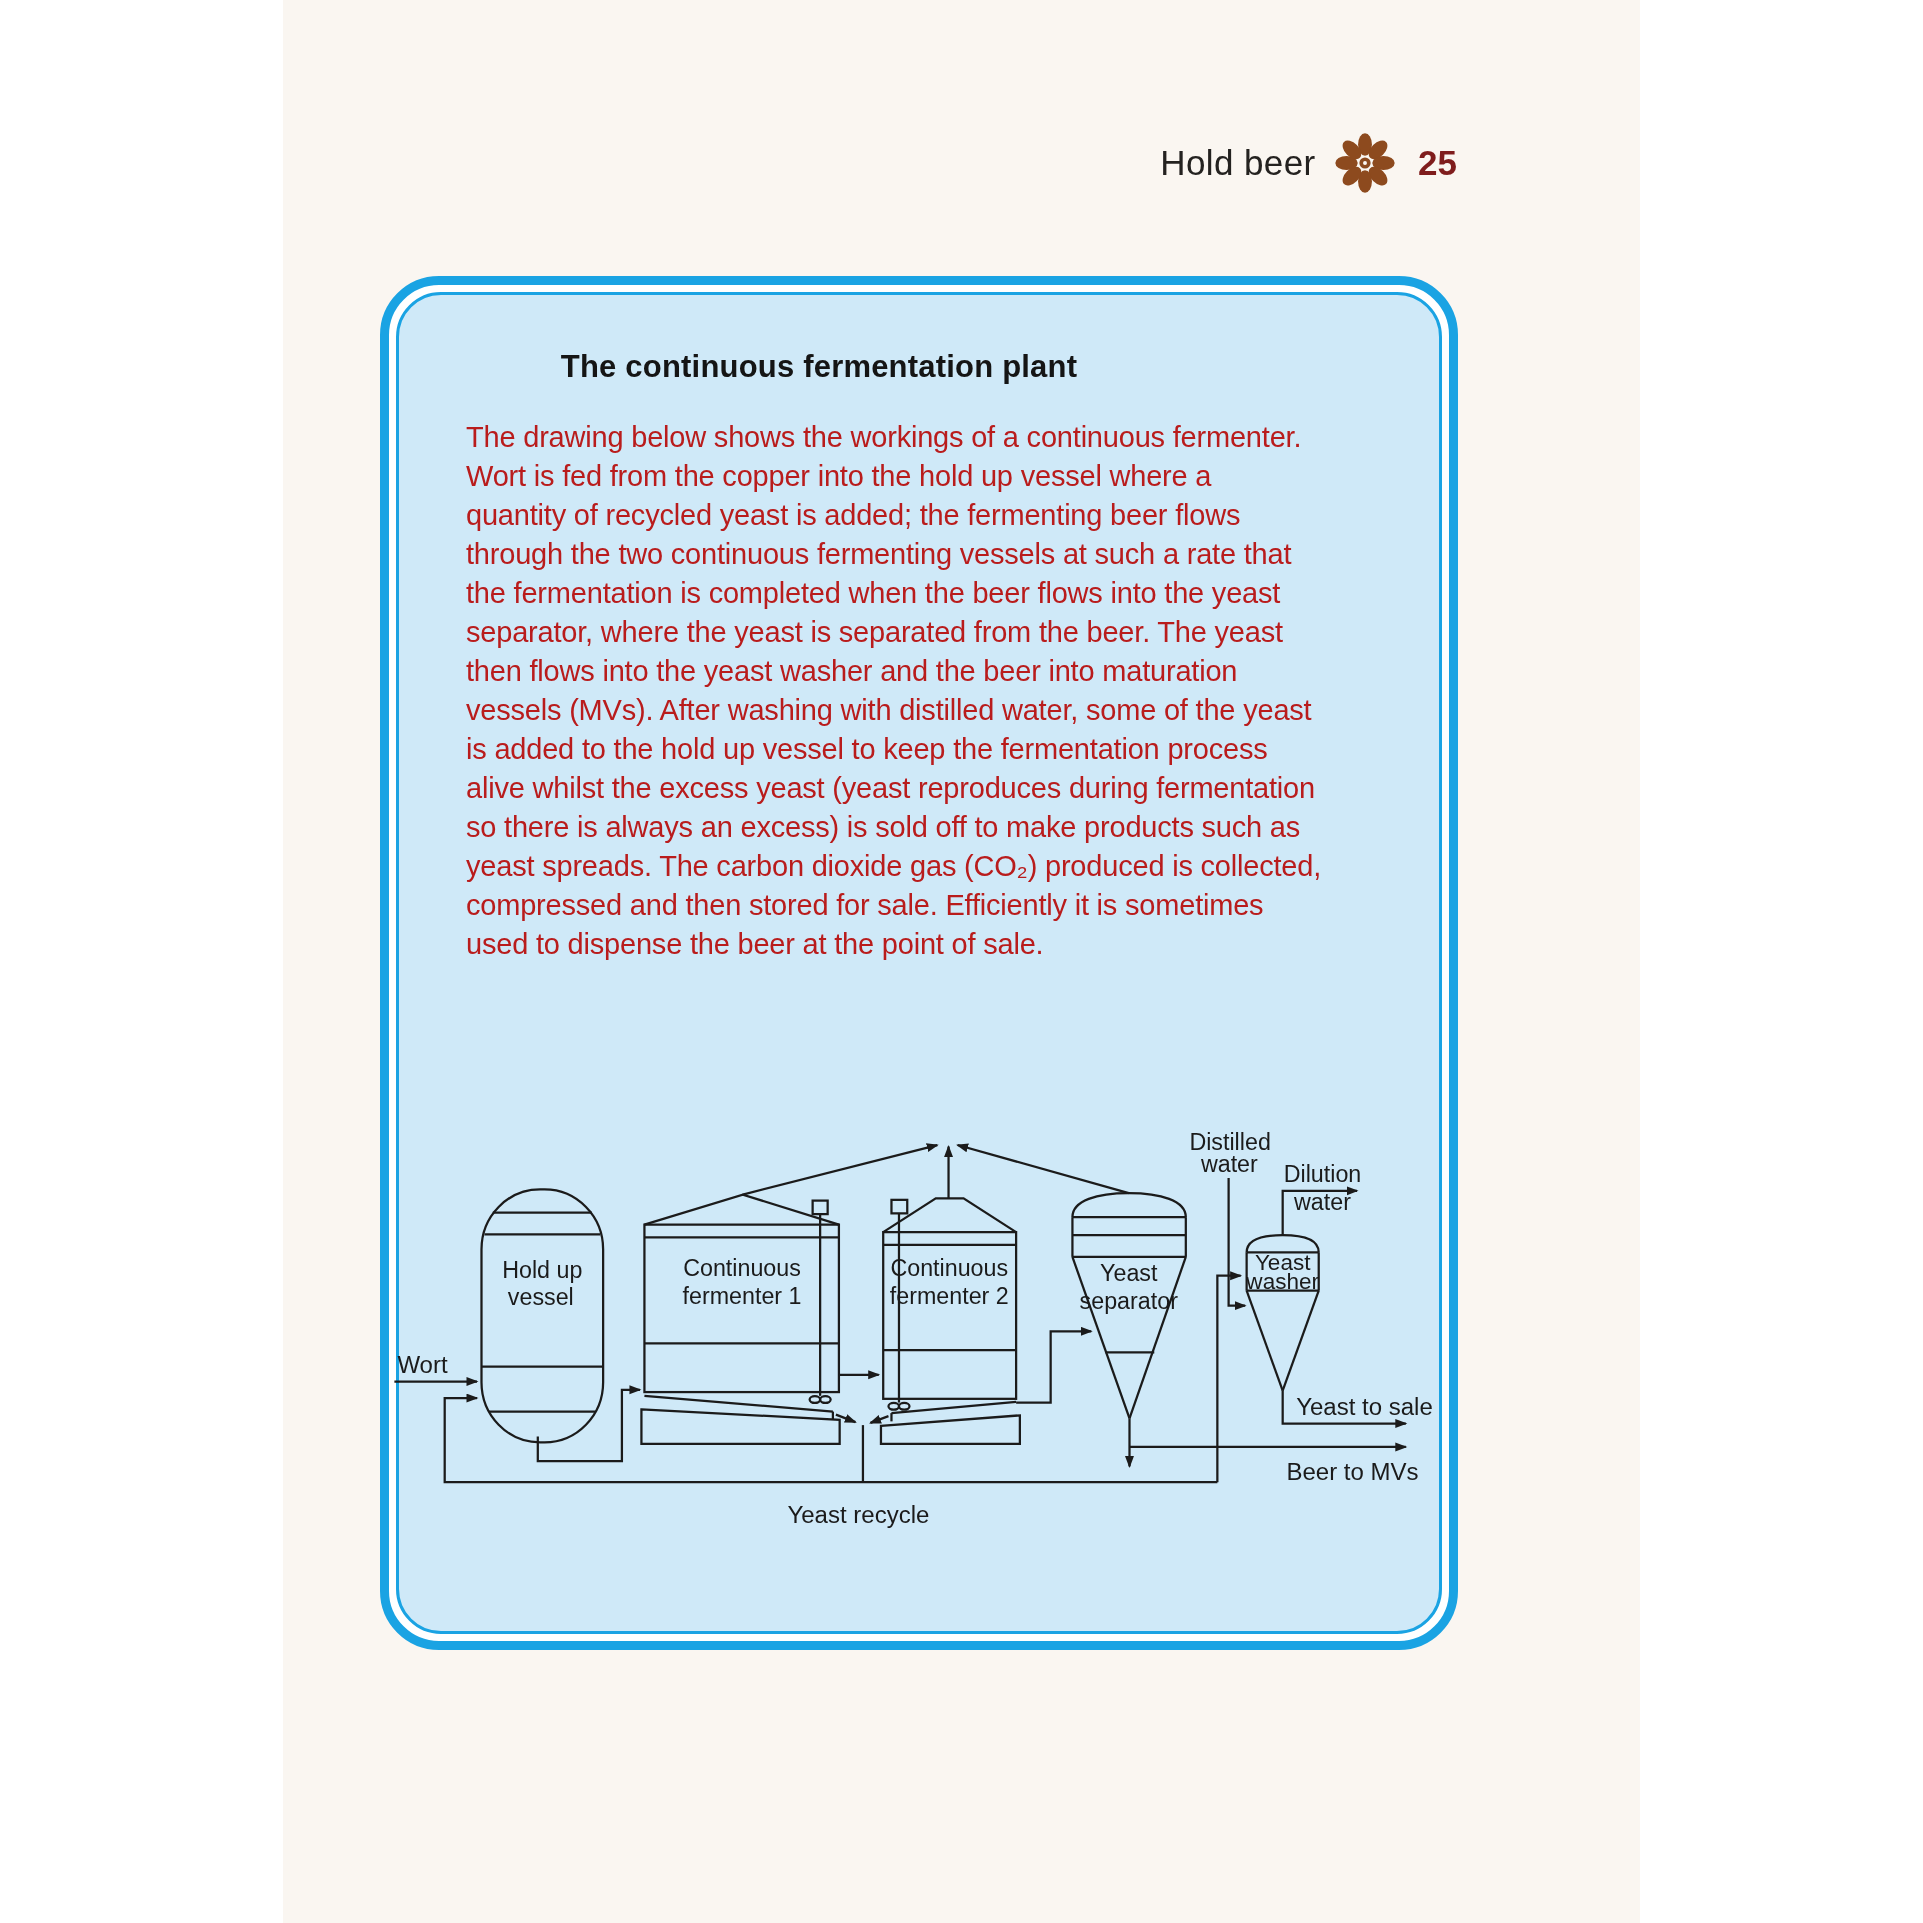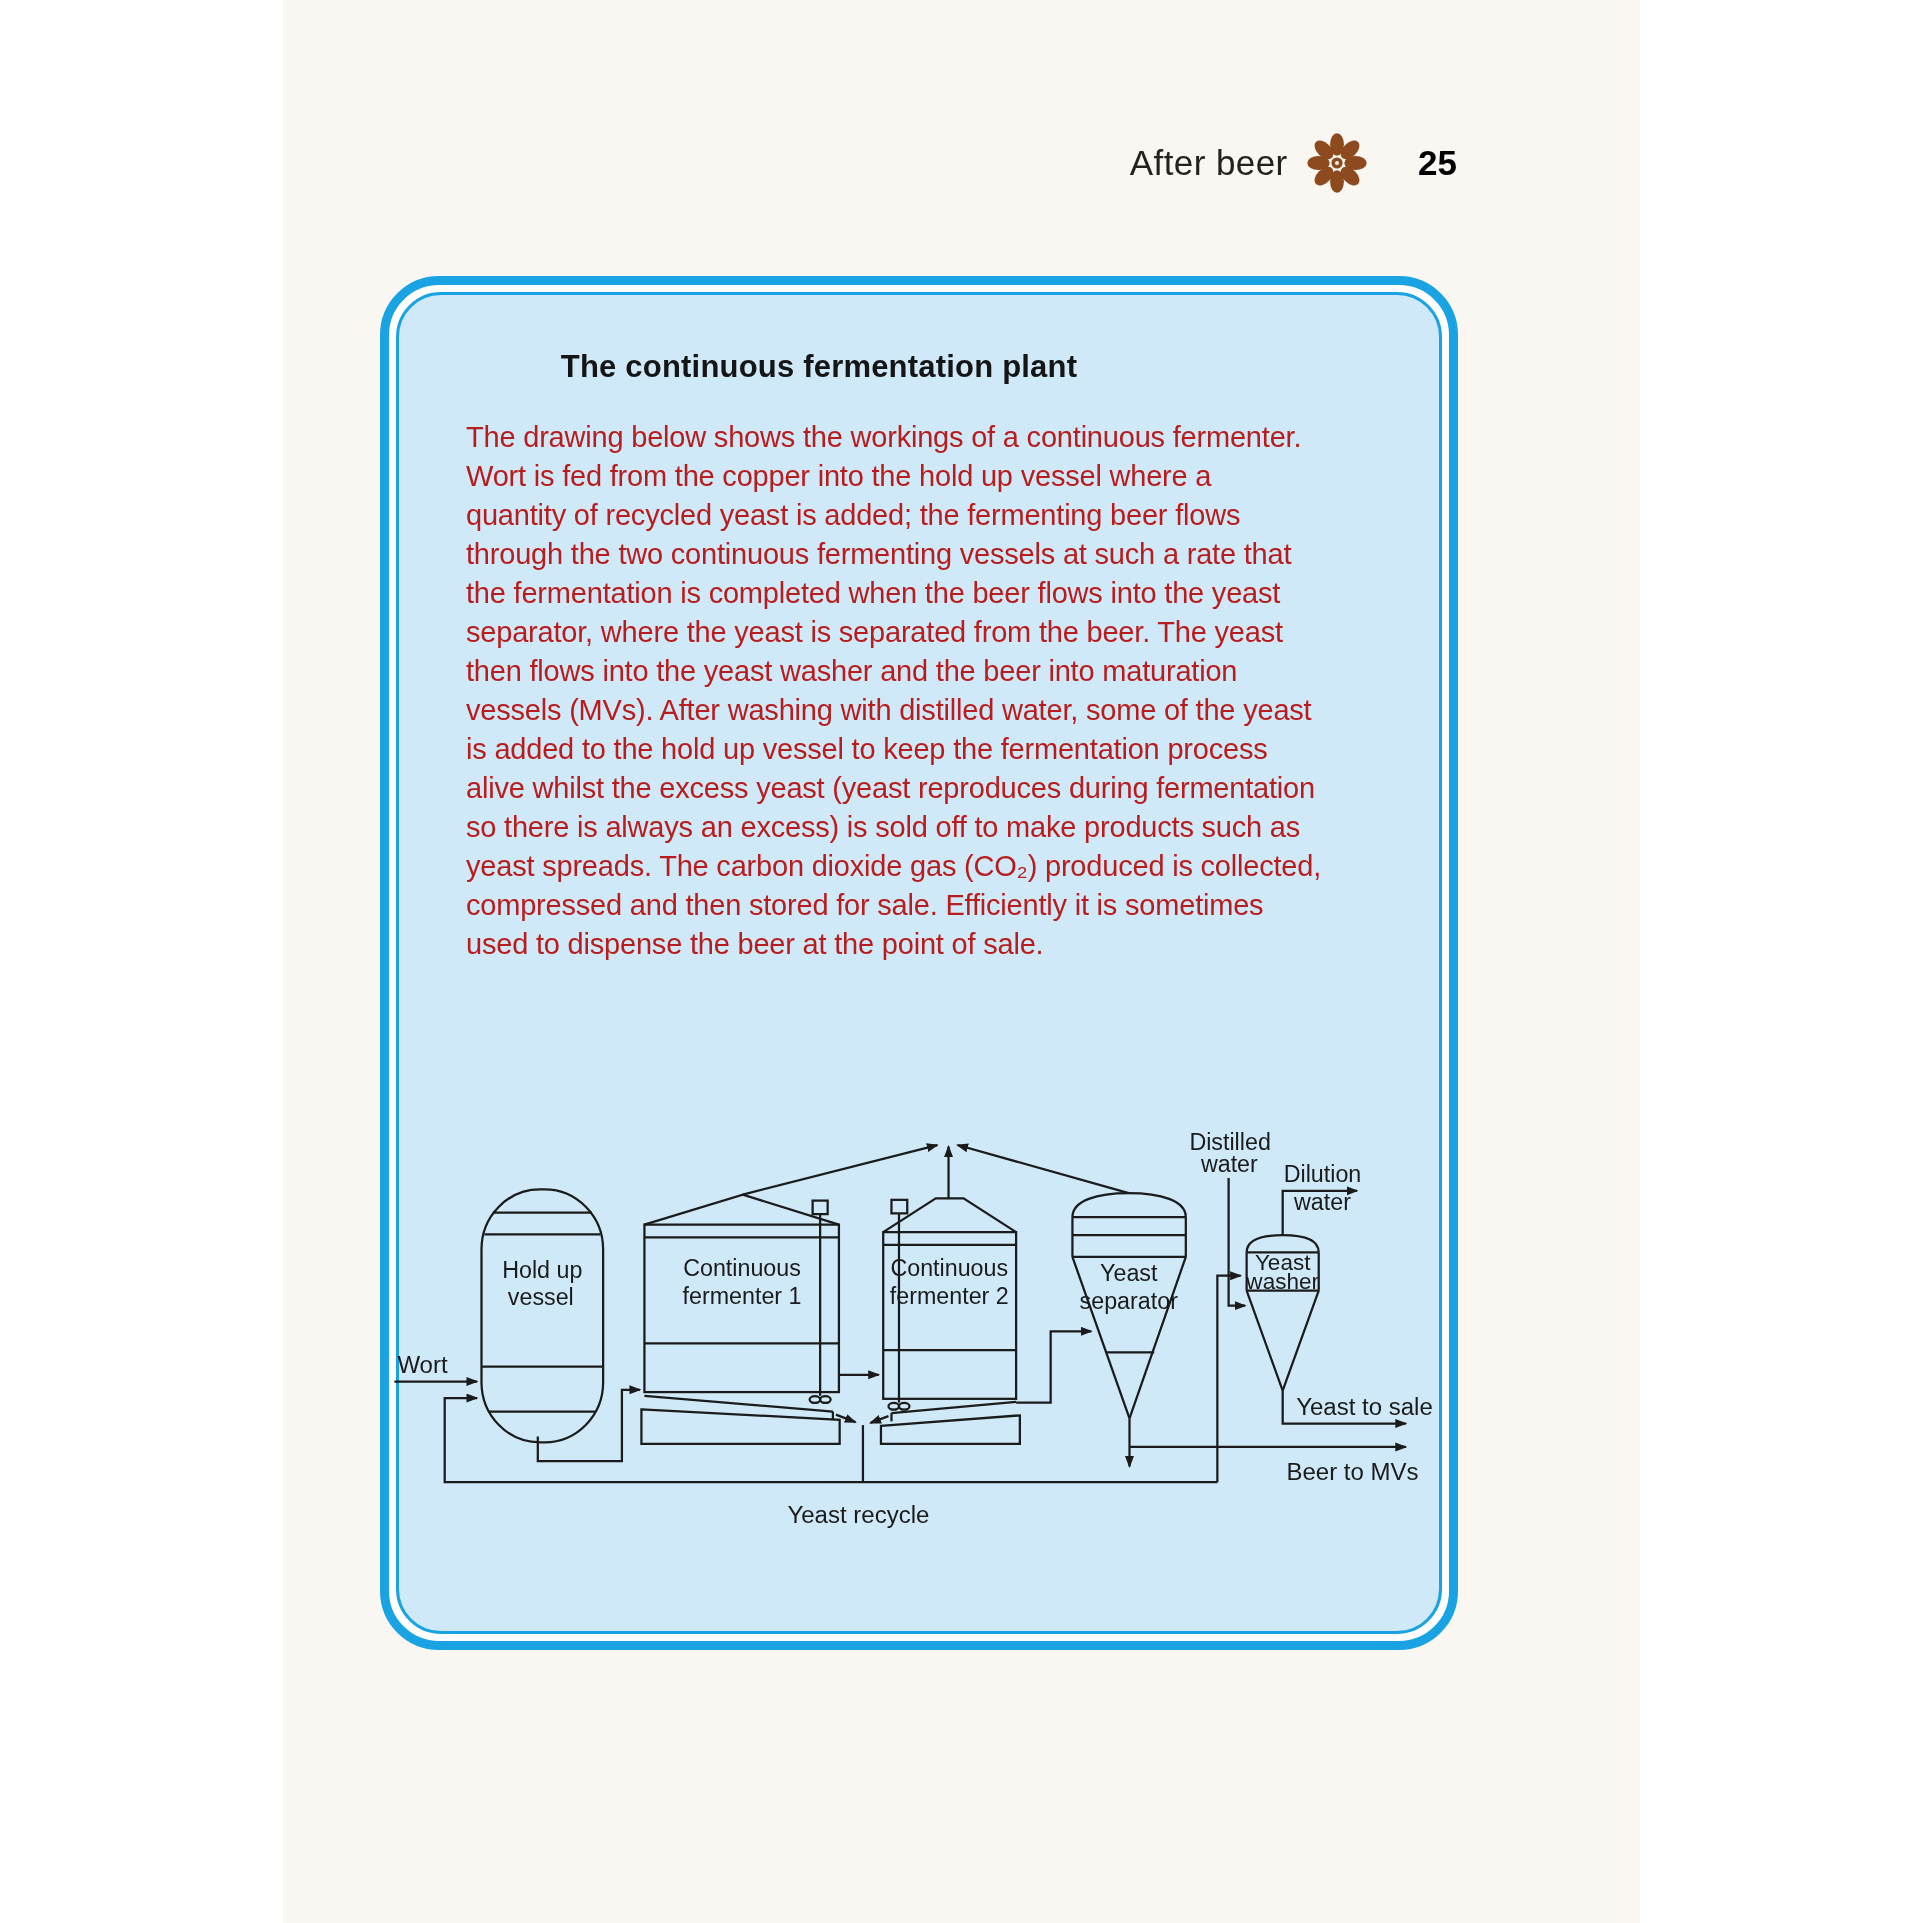--- a/index.html
+++ b/index.html
@@ -18,21 +18,21 @@
   
   .header{
     position:absolute;top:129px;right:183px;height:68px;
     display:flex;align-items:center;
   }
   .header .section-title{
     font-size:35px;color:#242220;letter-spacing:0.4px;
   }
   .header .flower{width:66px;height:66px;margin-left:16.5px;}
   .header .page-number{
-    font-size:35px;font-weight:bold;color:#000000;margin-left:48px;
+    font-size:35px;font-weight:bold;color:#7f1d1d;margin-left:20px;
   }
   
   .box{
     position:absolute;left:97px;top:276px;width:1078px;height:1374px;
     box-sizing:border-box;
     border:9.8px solid #1aa3e3;border-radius:59px;
     background:#ffffff;
   }
   .box-inner{
     position:absolute;inset:6.8px;
@@ -58,21 +58,21 @@
   }
   .diagram text.big{font-size:32px;}
   .diagram .ln{stroke:#1b1b1b;stroke-width:3;fill:none;}
 </style>
 </head>
 <body>
 
 <div class="page">
 
   <div class="header">
-    <span class="section-title">After beer</span>
+    <span class="section-title">Hold beer</span>
     <svg class="flower" viewBox="-50 -50 100 100">
       <g fill="#8d4a1e">
         <ellipse cx="0" cy="-28" rx="10.5" ry="17"></ellipse>
         <ellipse cx="0" cy="-28" rx="10.5" ry="17" transform="rotate(45)"></ellipse>
         <ellipse cx="0" cy="-28" rx="10.5" ry="17" transform="rotate(90)"></ellipse>
         <ellipse cx="0" cy="-28" rx="10.5" ry="17" transform="rotate(135)"></ellipse>
         <ellipse cx="0" cy="-28" rx="10.5" ry="17" transform="rotate(180)"></ellipse>
         <ellipse cx="0" cy="-28" rx="10.5" ry="17" transform="rotate(225)"></ellipse>
         <ellipse cx="0" cy="-28" rx="10.5" ry="17" transform="rotate(270)"></ellipse>
         <ellipse cx="0" cy="-28" rx="10.5" ry="17" transform="rotate(315)"></ellipse>

